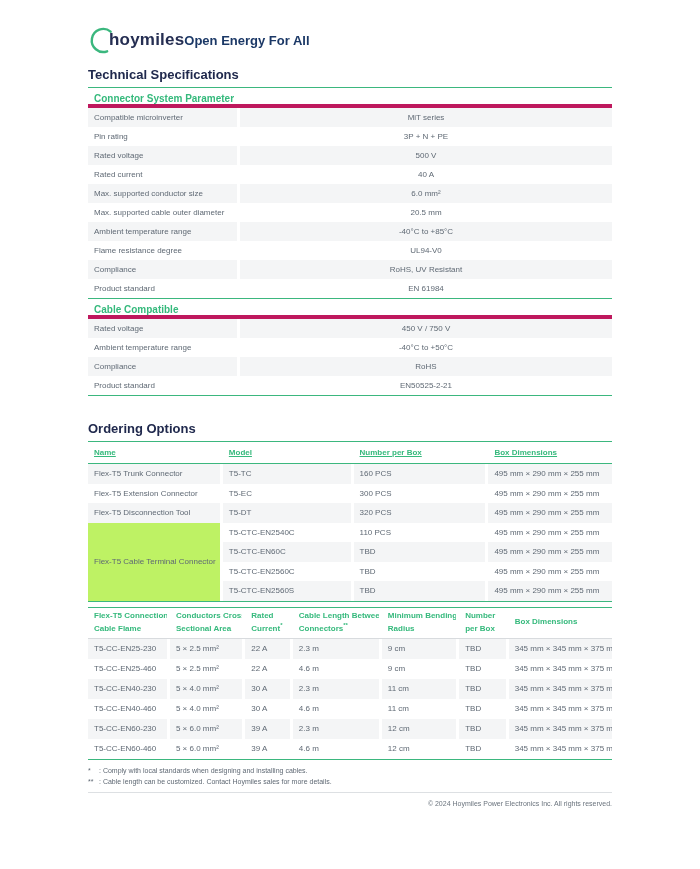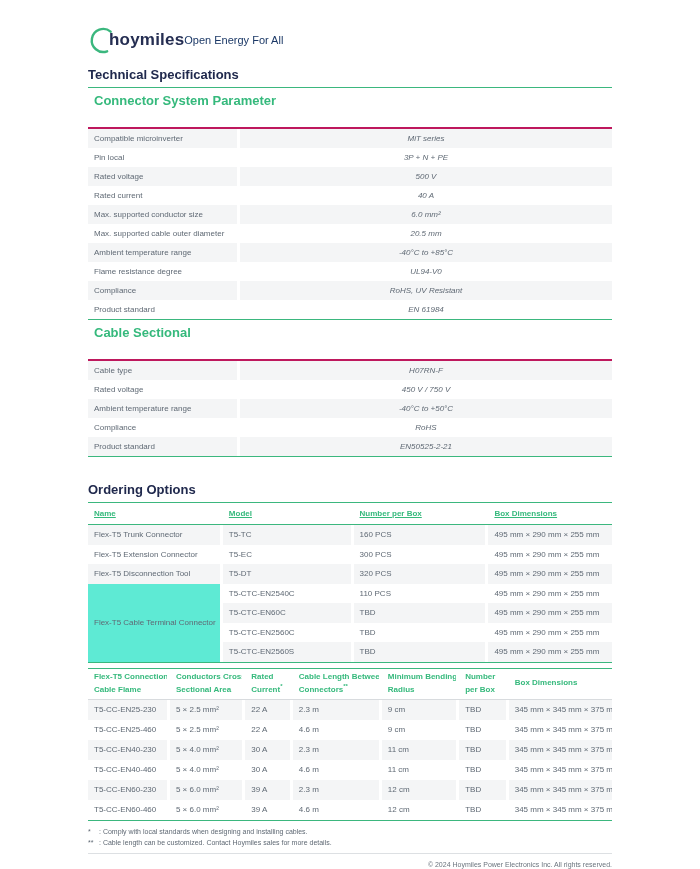--- a/index.html
+++ b/index.html
@@ -10,55 +10,55 @@
     color: #5f6974;
     overflow: hidden;
   }
   .page { padding: 24px 88px 0 88px; }
 
   
   .header { display: flex; justify-content: flex-start; align-items: center; height: 32px; }
   .logo { display: flex; align-items: center; }
   .logo svg { display: block; margin-right: -4px; }
   .logo-text { font-size: 17px; font-weight: bold; color: #252e52; letter-spacing: 0.2px; }
-  .slogan { font-size: 11px; font-weight: normal; color: #1b3866; }
+  .slogan { font-size: 13px; font-weight: bold; color: #1b3866; }
 
   
   .h1 {
     font-size: 13px; font-weight: bold; color: #20294d;
     margin-top: 11px; padding-bottom: 5px;
     border-bottom: 1px solid #3bb77e;
   }
   .h1.ordering { margin-top: 25px; }
   .sec-title {
-    font-size: 13px; font-weight: bold; color: #35b97c;
-    padding: 5px 6px 19px 6px;
-    border-bottom: 2px solid #be185d;
+    font-size: 10px; font-weight: bold; color: #35b97c;
+    padding: 5px 6px 0 6px;
+    border-bottom: 4px solid #be185d;
   }
   .gline { border-top: 1px solid #3bb77e; height: 0; }
   .lline { border-top: 1px solid #d8dbde; height: 0; }
   .tgap { height: 5px; }
 
   
   table {
     border-collapse: separate; border-spacing: 3px 0;
     width: calc(100% + 6px); margin: 0 -3px;
     table-layout: fixed;
   }
   td, th { font-size: 8px; overflow: hidden; white-space: nowrap; }
 
   .spec td { height: 19px; padding: 0 6px; color: #5f6974; }
   .spec tr:nth-child(odd) td { background: #f4f5f6; }
-  .spec td.val { text-align: center; font-style: italic; }
+  .spec td.val { text-align: center; }
 
   th { font-weight: bold; color: #35b97c; text-align: left; padding: 0 6px; vertical-align: middle; }
   .t1h th { height: 21px; text-decoration: underline; }
   .t1b td { height: 19.5px; padding: 0 6px; margin-top: 9px; }
   .t1b tr:nth-child(odd) td { background: #f4f5f6; }
-  .t1b td.group { background: #5eead4; vertical-align: middle; text-align: right; }
+  .t1b td.group { background: #bef264; vertical-align: middle; text-align: right; }
 
   .t2h th { height: 30px; line-height: 1.3; }
   .t2b td { height: 20px; padding: 0 6px; }
   .t2b tr:nth-child(odd) td { background: #f4f5f6; }
   sup { font-size: 6px; }
 
   
   .footnotes { margin-top: 5px; }
   .fnote { display: flex; font-size: 7px; color: #5f6974; line-height: 1.6; }
   .fnote .marker { width: 11px; flex: none; }
@@ -89,21 +89,21 @@
     <colgroup>
         <col style="width:28.6%">
         <col>
       </colgroup>
     <tbody>
         <tr>
       <td>Compatible microinverter</td>
       <td class="val">MiT series</td>
     </tr>
     <tr>
-      <td>Pin local</td>
+      <td>Pin rating</td>
       <td class="val">3P + N + PE</td>
     </tr>
     <tr>
       <td>Rated voltage</td>
       <td class="val">500 V</td>
     </tr>
     <tr>
       <td>Rated current</td>
       <td class="val">40 A</td>
     </tr>
@@ -128,31 +128,27 @@
       <td class="val">RoHS, UV Resistant</td>
     </tr>
     <tr>
       <td>Product standard</td>
       <td class="val">EN 61984</td>
     </tr>
   </tbody>
     </table>
   <div class="gline"></div>
 
-  <div class="sec-title">Cable Sectional</div>
+  <div class="sec-title">Cable Compatible</div>
   <table class="spec">
     <colgroup>
         <col style="width:28.6%">
         <col>
       </colgroup>
     <tbody>
-        <tr>
-      <td>Cable type</td>
-      <td class="val">H07RN-F</td>
-    </tr>
     <tr>
       <td>Rated voltage</td>
       <td class="val">450 V / 750 V</td>
     </tr>
     <tr>
       <td>Ambient temperature range</td>
       <td class="val">-40°C to +50°C</td>
     </tr>
     <tr>
       <td>Compliance</td>

